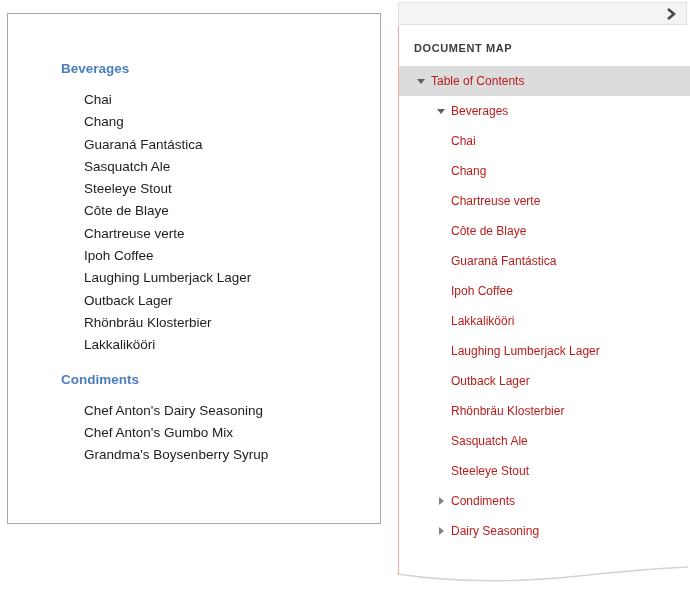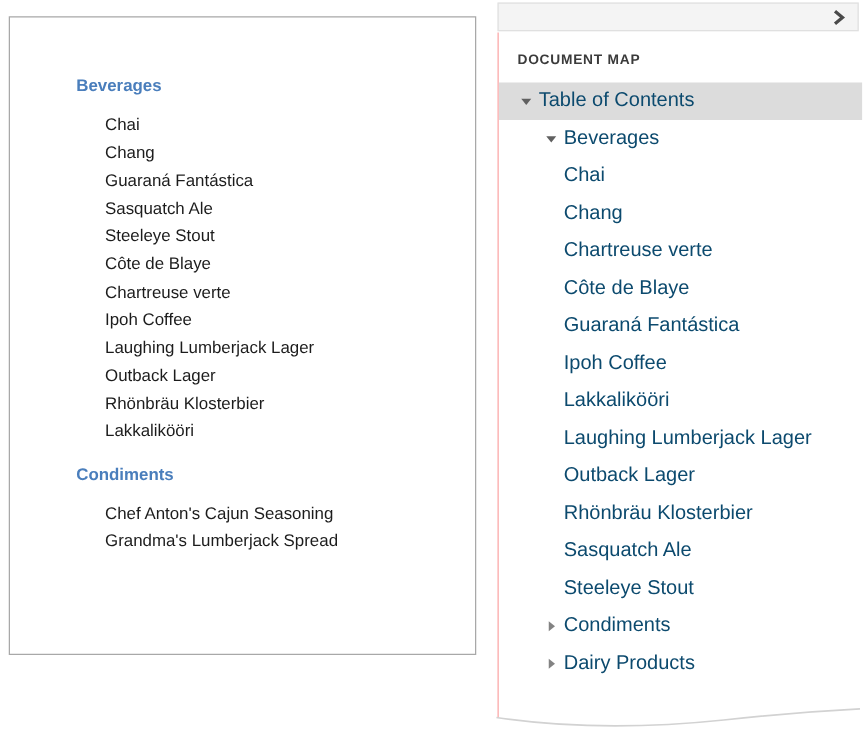--- a/index.html
+++ b/index.html
@@ -35,21 +35,21 @@
   .trow.lvl0 { padding-left:12px; }
   .trow.lvl1 { padding-left:32px; }
   .trow.lvl2 { padding-left:52px; }
   .arrow { width:20px; height:100%; display:flex; align-items:center; justify-content:center; flex:0 0 20px; }
   .arrow.exp::before { content:""; display:block; width:0; height:0;
       border-left:4px solid transparent; border-right:4px solid transparent;
       border-top:5px solid #606060; }
   .arrow.col::before { content:""; display:block; width:0; height:0;
       border-top:4px solid transparent; border-bottom:4px solid transparent;
       border-left:5px solid #838383; }
-  .tlabel { font-size:16px; color:#0c4a6e; white-space:nowrap; }
+  .tlabel { font-size:12px; color:#b91c1c; white-space:nowrap; }
 
   
   .toolbar { width:50px; flex:0 0 50px; background:#6c6c6c; display:flex; flex-direction:column; }
   .tool-btn { width:50px; height:48px; display:flex; align-items:center; justify-content:center; cursor:pointer; }
   .tool-btn.active { background:#4d4d4d; }
 
   
   .wave { position:absolute; left:397px; top:560px; width:291px; height:33px; pointer-events:none; }
 </style>
 </head>
@@ -69,22 +69,23 @@
       <div class="doc-item">Chartreuse verte</div>
       <div class="doc-item">Ipoh Coffee</div>
       <div class="doc-item">Laughing Lumberjack Lager</div>
       <div class="doc-item">Outback Lager</div>
       <div class="doc-item">Rhönbräu Klosterbier</div>
       <div class="doc-item">Lakkalikööri</div>
     </div>
 
     <div class="doc-heading second">Condiments</div>
     <div class="doc-list">
-      <div class="doc-item">Chef Anton's Cajun Seasoning</div>
-      <div class="doc-item">Grandma's Lumberjack Spread</div>
+      <div class="doc-item">Chef Anton's Dairy Seasoning</div>
+      <div class="doc-item">Chef Anton's Gumbo Mix</div>
+      <div class="doc-item">Grandma's Boysenberry Syrup</div>
     </div>
 
   </div>
 </div>
 
 <div class="map-topbar">
   <div class="collapse-btn">
     <svg width="12" height="16" viewBox="0 0 12 16">
       <polyline points="3,3 9,8 3,13" fill="none" stroke="#4a4a4a" stroke-width="2.6"></polyline>
     </svg>
@@ -139,21 +140,21 @@
       </div>
       <div class="trow lvl2">
         <span class="tlabel">Steeleye Stout</span>
       </div>
       <div class="trow lvl1">
         <span class="arrow col"></span>
         <span class="tlabel">Condiments</span>
       </div>
       <div class="trow lvl1">
         <span class="arrow col"></span>
-        <span class="tlabel">Dairy Products</span>
+        <span class="tlabel">Dairy Seasoning</span>
       </div>
     </div>
   </div>
 
   <div class="toolbar">
     <div class="tool-btn">
       <svg width="24" height="24" viewBox="0 0 24 24">
         <g fill="#9a9a9a">
           <rect x="10" y="2" width="4" height="20" rx="1"></rect>
           <rect x="2" y="10" width="20" height="4" rx="1"></rect>

